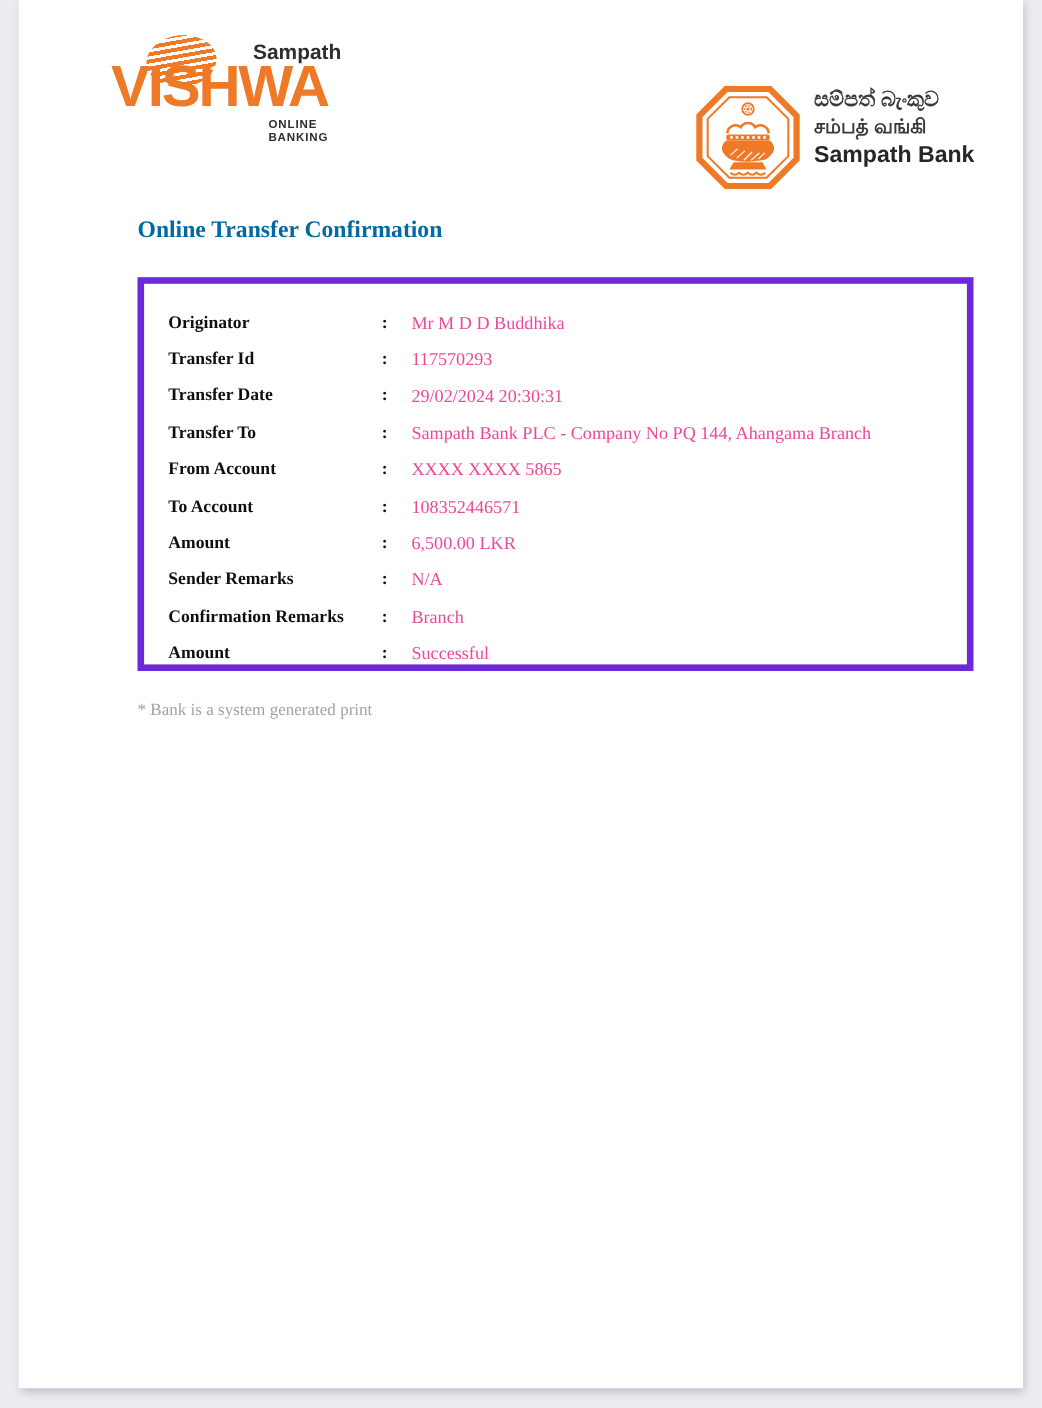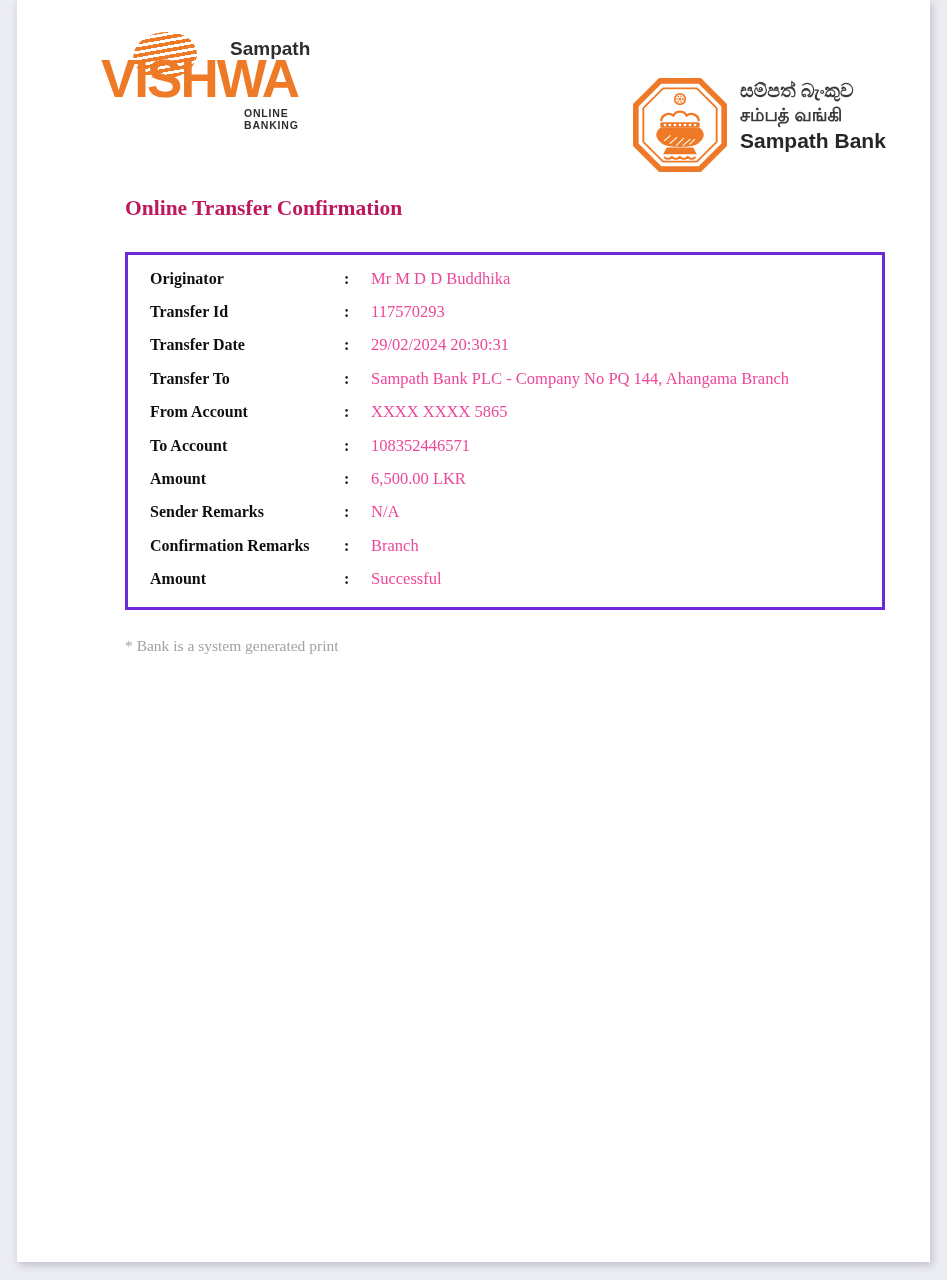--- a/index.html
+++ b/index.html
@@ -47,27 +47,27 @@
   .bank-emblem { position:absolute; left:0; top:0; width:96px; height:94px; }
   .bank-text { position:absolute; left:108px; top:2px; width:150px;
     font-family:"Liberation Sans","DejaVu Sans",sans-serif; color:#3a3a3a; }
   .bank-text .sinhala { font-size:19px; font-weight:bold; line-height:1.2; }
   .bank-text .tamil   { font-size:18px; font-weight:bold; line-height:1.35; }
   .bank-text .english { font-size:21px; font-weight:bold; color:#262626; line-height:1.3; }
 
   
   .doc-title {
     position:absolute; left:108px; top:196px;
-    font-size:21.5px; font-weight:bold; color:#be185d;
+    font-size:21.5px; font-weight:bold; color:#0369a1;
   }
   .detail-box {
     position:absolute; left:108px; top:252px;
     width:760px; height:358px;
-    border:3px solid #6d28d9;
-    padding-top:7px;
+    border:6px solid #6d28d9;
+    padding-top:19px;
   }
   .detail-row { display:flex; height:33.4px; align-items:center; }
   .detail-label {
     width:216px; padding-left:22px;
     font-weight:bold; font-size:16px; color:#0f0f0f;
   }
   .detail-colon { width:27px; font-weight:bold; font-size:16px; color:#0f0f0f; }
   .detail-value { font-size:16.5px; color:#ec4899; }
   .footnote {
     position:absolute; left:108px; top:637px;

